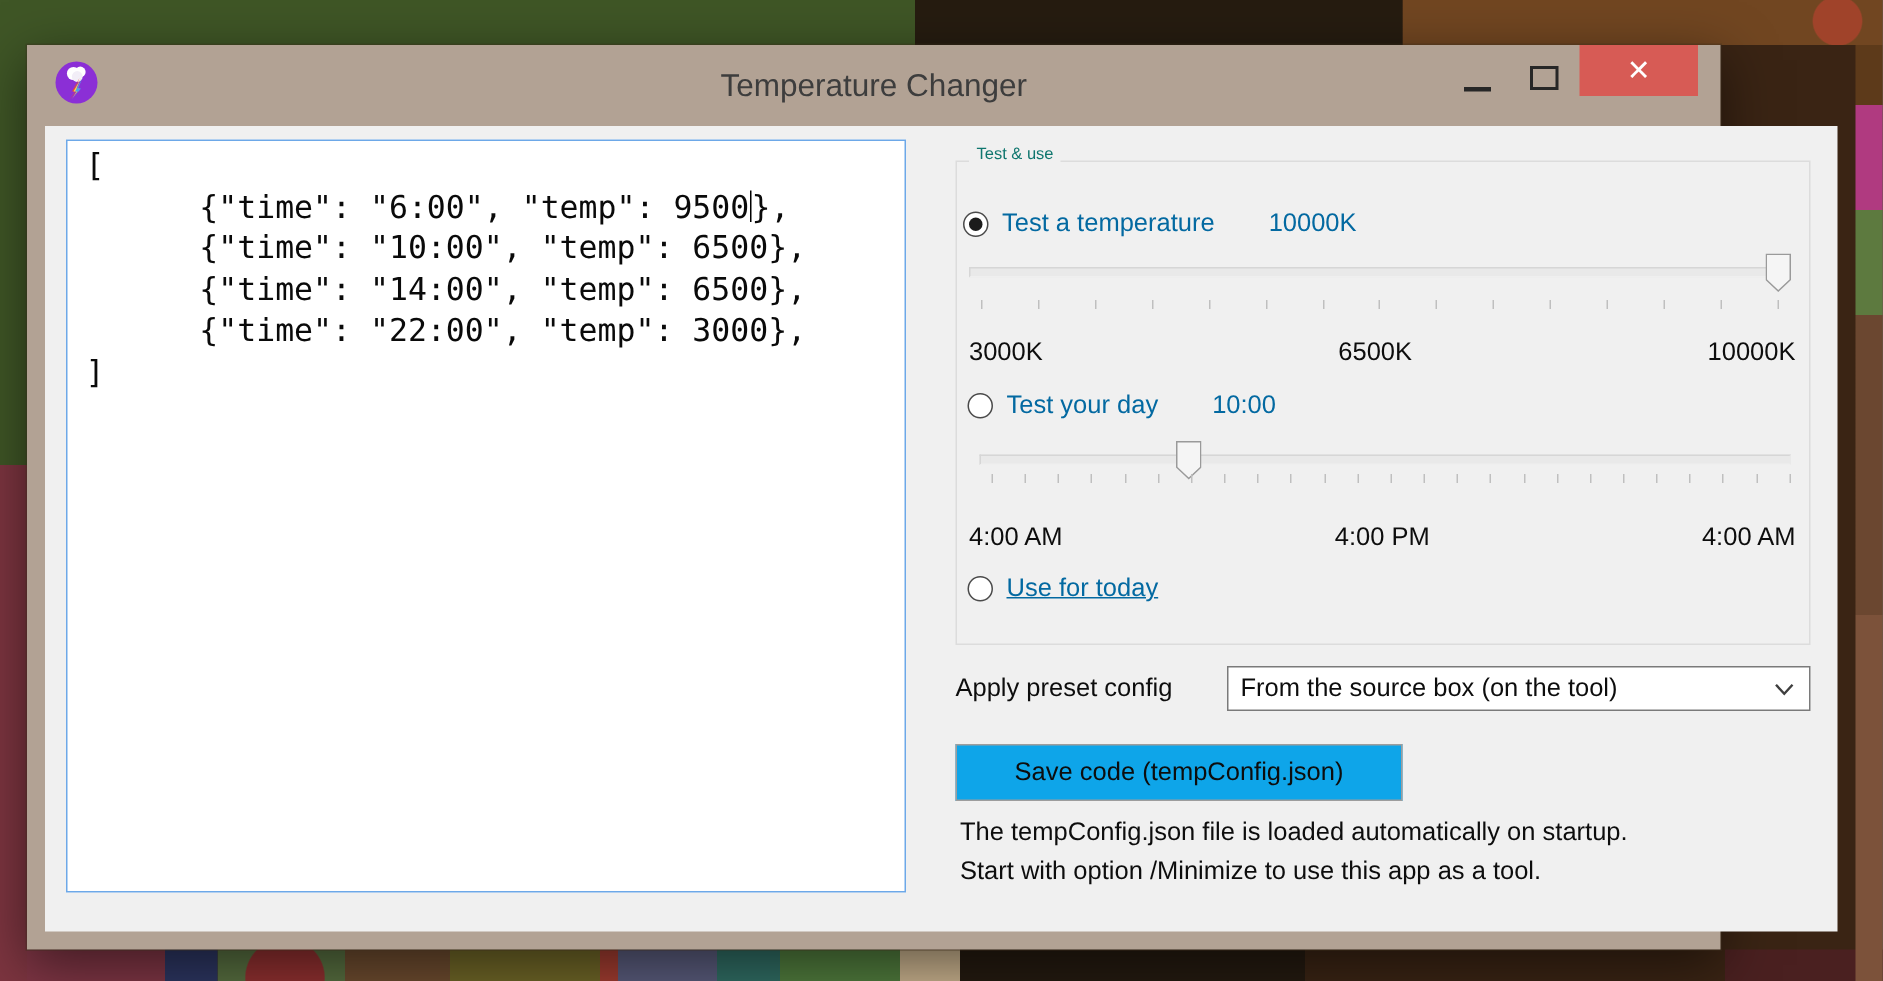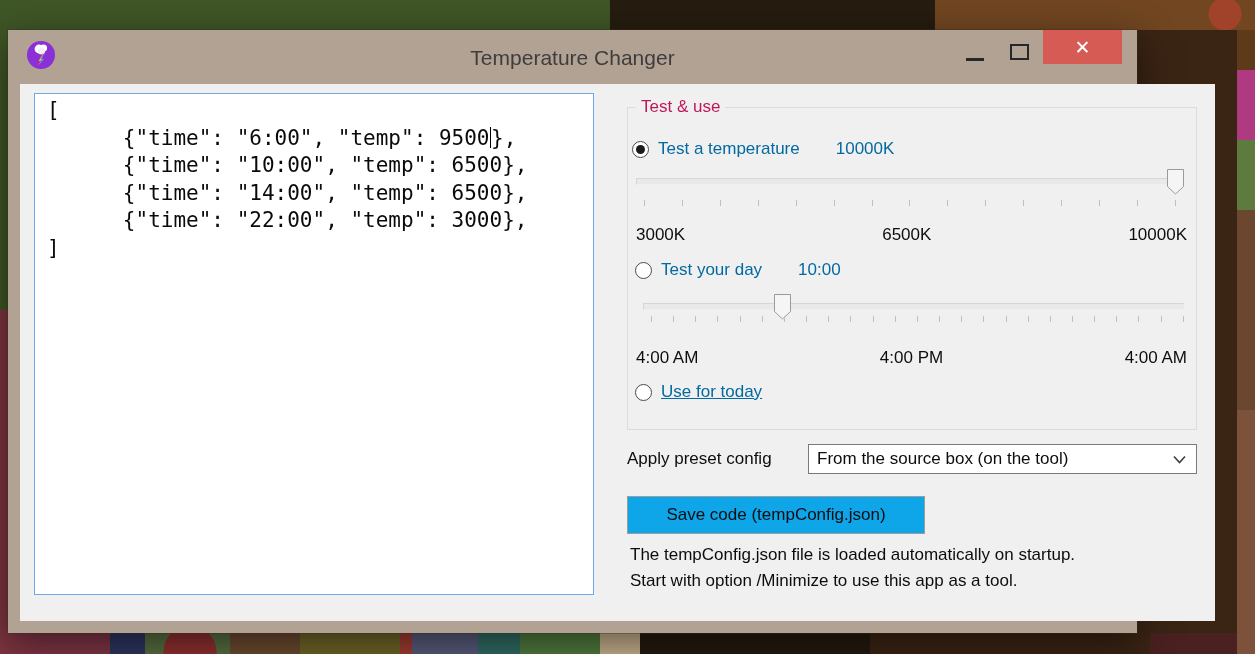--- a/index.html
+++ b/index.html
@@ -36,21 +36,21 @@
       linear-gradient(#585a7a,#585a7a) 412px 633px / 66px 21px no-repeat,
       linear-gradient(#2f6b62,#2f6b62) 478px 633px / 42px 21px no-repeat,
       linear-gradient(#4f7a3c,#4f7a3c) 520px 633px / 80px 21px no-repeat,
       linear-gradient(#c7b08c,#c7b08c) 600px 633px / 40px 21px no-repeat,
       linear-gradient(#241a10,#241a10) 640px 633px / 230px 21px no-repeat,
       linear-gradient(#4a2020,#4a2020) 1150px 633px / 105px 21px no-repeat,
       linear-gradient(#3a2414,#3a2414) 0 0 / 100% 100% no-repeat;
   }
   
   .win{
-    position:absolute;left:8px;top:30px;width:1129px;height:603px;
+    position:absolute;left:18px;top:30px;width:1129px;height:603px;
     background:var(--titlebar-bg,#b2a294);
     box-shadow:0 0 0 1px rgba(60,45,30,.35), 0 10px 34px rgba(0,0,0,.5);
   }
   .titlebar{position:absolute;left:0;top:0;right:0;height:54px;}
   .app-icon{position:absolute;left:18px;top:10px;width:30px;height:30px;}
   .title{position:absolute;left:0;right:0;top:0;height:54px;line-height:56px;
     text-align:center;font-size:21px;color:#3d3d3d;}
   .controls{position:absolute;top:0;right:15px;height:34px;display:flex;align-items:stretch;}
   .ctl{width:45px;position:relative;cursor:default;}
   .min-glyph{position:absolute;left:13px;top:28px;width:18px;height:3px;background:#272727;}
@@ -63,21 +63,21 @@
     border:1px solid var(--editor-focus-border,#6da8e8);box-sizing:border-box;
     font-family:"DejaVu Sans Mono","Liberation Mono",monospace;
     font-size:21px;line-height:27.5px;color:#0a0a0a;
     padding:3px 4px 0 12px;overflow:hidden;cursor:text;}
   .code-line{white-space:pre;}
   .caret{display:inline-block;width:1.5px;height:21px;background:#000;vertical-align:-3px;}
   
   .groupbox{position:absolute;left:607px;top:23px;width:570px;height:323px;
     border:1px solid #dcdcdc;box-sizing:border-box;}
   .group-title{position:absolute;left:8px;top:-11px;background:var(--client-bg,#f0f0f0);
-    padding:0 5px;font-size:17px;color:#be185d;}
+    padding:0 5px;font-size:11px;color:#0f766e;}
   .radio-row{position:absolute;display:flex;align-items:center;height:20px;font-size:17px;color:#0369a1;cursor:default;text-align:right;}
   .radio{width:17px;height:17px;border:1px solid #4a4a4a;border-radius:50%;background:#fff;
     box-sizing:border-box;position:relative;flex:none;margin-right:9px;}
   .radio.checked::after{content:"";position:absolute;inset:3px;border-radius:50%;background:#1b1b1b;}
   .radio-value{margin-left:36px;}
   .slider-row{position:absolute;height:26px;}
   .slider-track{position:absolute;left:0;right:0;top:9px;height:5px;background:#e9e9e9;
     border:1px solid #d6d6d6;border-bottom-color:#efefef;border-right-color:#e9e9e9;}
   .slider-thumb{position:absolute;top:0;}
   .ticks{position:absolute;display:flex;justify-content:space-between;height:6px;}

